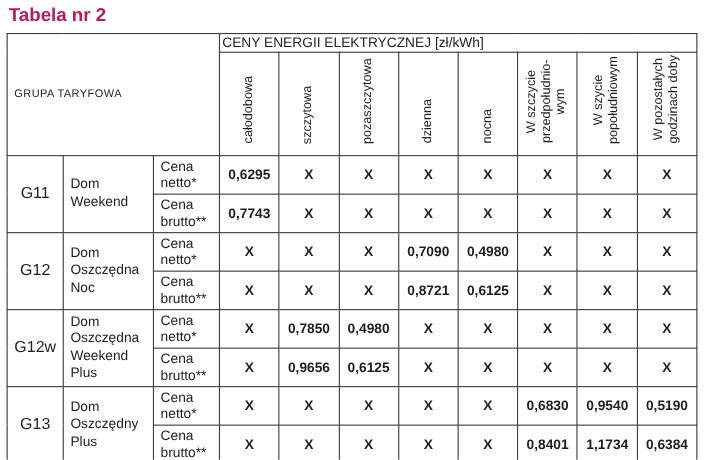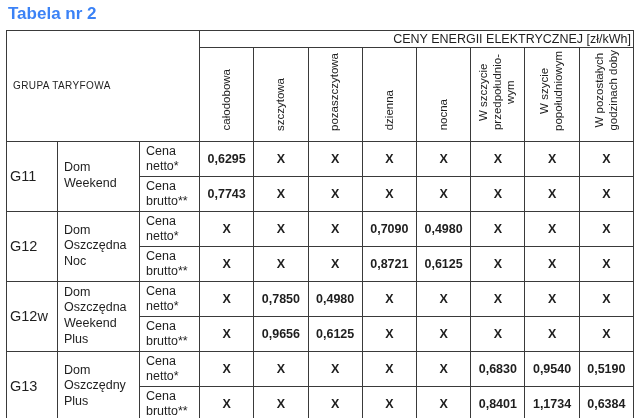--- a/index.html
+++ b/index.html
@@ -9,21 +9,21 @@
     height: 418px;
     background: #ffffff;
     font-family: "Liberation Sans", sans-serif;
     color: #1e1e1e;
     overflow: hidden;
   }
   .page { padding: 3px 0 0 0; }
   .title {
     font-size: 17px;
     font-weight: bold;
-    color: #3b82f6;
+    color: #be185d;
     margin: 1px 0 6px 8px;
   }
   table.tariff {
     border-collapse: collapse;
     table-layout: fixed;
     margin-left: 6px;
     width: 628px;
   }
   td {
     border: 1px solid #3a3a3a;
@@ -33,42 +33,42 @@
     background: #ffffff;
     overflow: hidden;
   }
   td.corner {
     font-size: 10px;
     padding-left: 6px;
     vertical-align: middle;
     letter-spacing: 0.4px;
   }
   td.mainhdr {
-    text-align: right;
+    text-align: left;
     font-size: 12.5px;
     height: 15px;
     padding: 1px 2px;
   }
   td.rotcell {
     height: 92px;
     vertical-align: bottom;
     text-align: center;
     padding: 2px 1px 7px 1px;
   }
   .rot {
     display: inline-block;
     writing-mode: vertical-rl;
     transform: rotate(180deg);
     white-space: pre-line;
     font-size: 11.5px;
     line-height: 1.18;
   }
   tr.datarow td { height: 29px; }
   td.code {
-    text-align: left;
+    text-align: center;
     font-size: 14.5px;
     vertical-align: middle;
   }
   td.gname {
     font-size: 12.5px;
     padding-left: 6px;
     vertical-align: middle;
     line-height: 1.25;
   }
   td.plabel {

